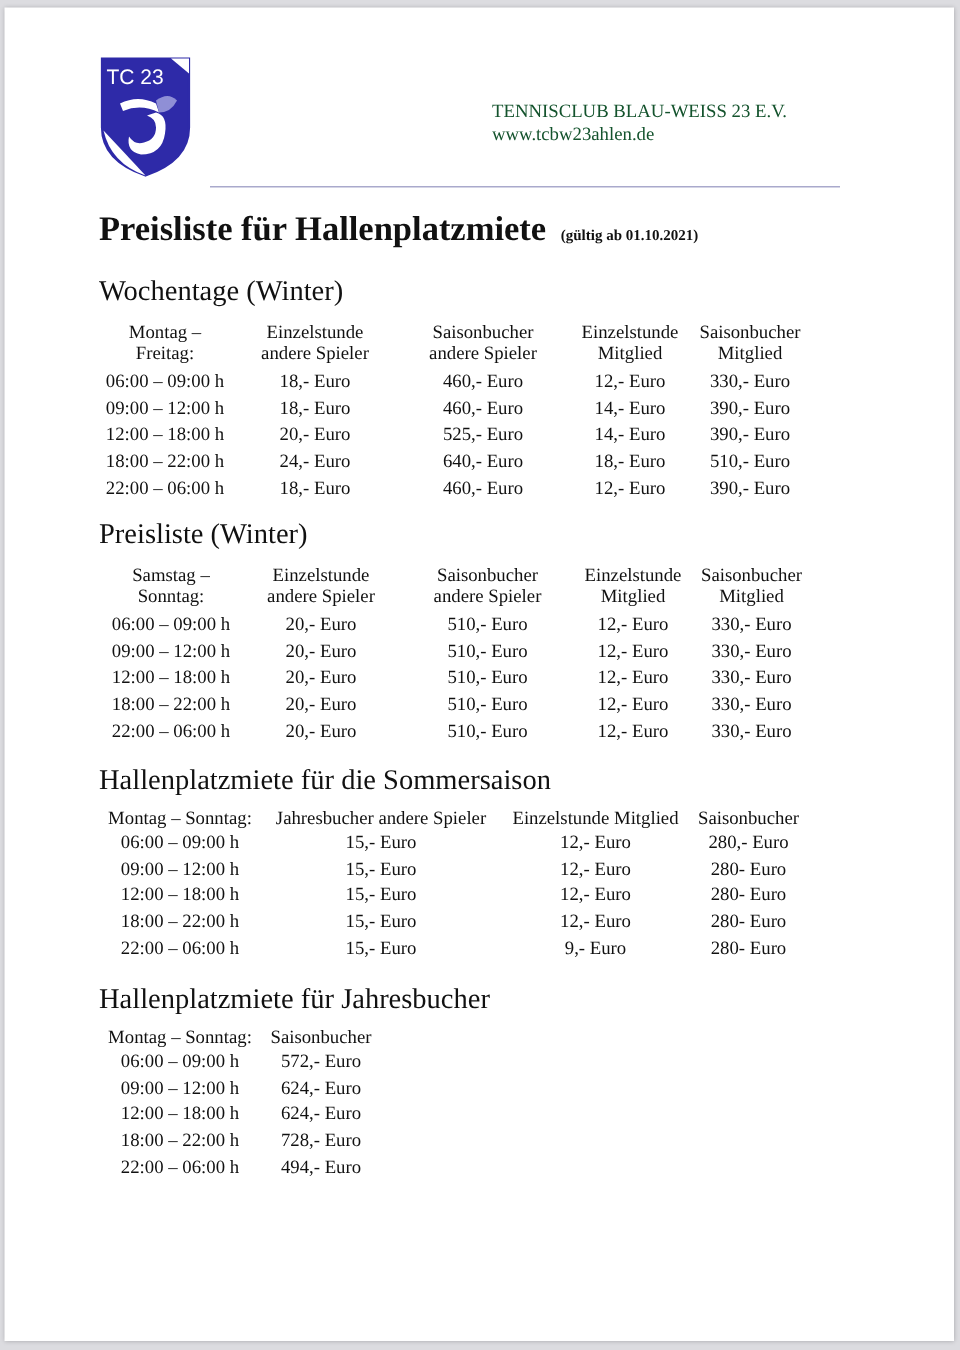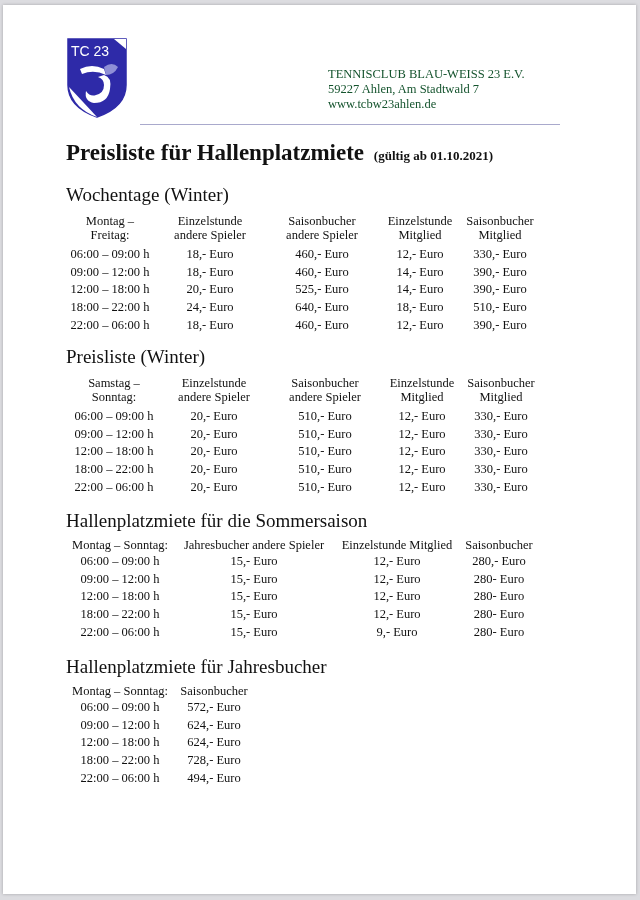--- a/index.html
+++ b/index.html
@@ -20,21 +20,21 @@
     color: #14532d; font-size: 12.5px; line-height: 15px;
   }
   .hrule {
     position: absolute; left: 140px; top: 124px; width: 420px; height: 1px;
     background: #a9a9cc;
   }
   .title {
     position: absolute; left: 66px; top: 140px;
     font-size: 23px; font-weight: bold; white-space: nowrap;
   }
-  .title .sub { font-size: 13px; margin-left: 4px; }
+  .title .sub { font-size: 10px; margin-left: 4px; }
   .h2 { position: absolute; left: 66px; font-size: 19px; font-weight: normal; white-space: nowrap; }
   table { position: absolute; border-collapse: collapse; font-size: 12.5px; }
   th { font-weight: normal; line-height: 14px; padding: 0; text-align: center; vertical-align: top; }
   td { padding: 0; text-align: center; height: 17.7px; line-height: 17.7px; white-space: nowrap; }
   .t1 { left: 64px; top: 214px; }
   .t1 th { height: 32px; }
   .t2 { left: 67px; top: 376px; }
   .t2 th { height: 32px; }
   .t3 { left: 66px; top: 538px; }
   .t3 th { height: 15px; white-space: nowrap; }
@@ -52,21 +52,20 @@
   <path d="M48 2 L60 2 L60 12 Z" fill="#ffffff"></path>
   <path d="M31 80 Q8 72 3 50 Q18 66 31 80 Z" fill="#ffffff"></path>
   <text x="5" y="19" font-family="Liberation Sans, sans-serif" font-size="14" fill="#ffffff">TC 23</text>
   <path d="M14 32 Q26 26 38 32 L40 38 Q28 32 16 37 Z" fill="#ffffff"></path>
   <path d="M38 30 Q46 24 52 30 Q48 38 40 38 Z" fill="#8f8fd6"></path>
   <path d="M38 38 Q46 40 44 52 Q42 66 28 66 Q18 64 20 54 Q24 60 30 58 Q38 56 38 48 Q38 42 32 40 Z" fill="#ffffff"></path>
 </svg>
 
 <div class="letterhead">
   <div>TENNISCLUB BLAU-WEISS 23 E.V.</div>
-  <div>59227 Ahlen, Am Stadtwald 7</div>
   <div>www.tcbw23ahlen.de</div>
 </div>
 <div class="hrule"></div>
 
 <div class="title">
   <span>Preisliste für Hallenplatzmiete</span>
   <span class="sub">(gültig ab 01.10.2021)</span>
 </div>
 
 <div class="h2" style="top:184px">Wochentage (Winter)</div>

